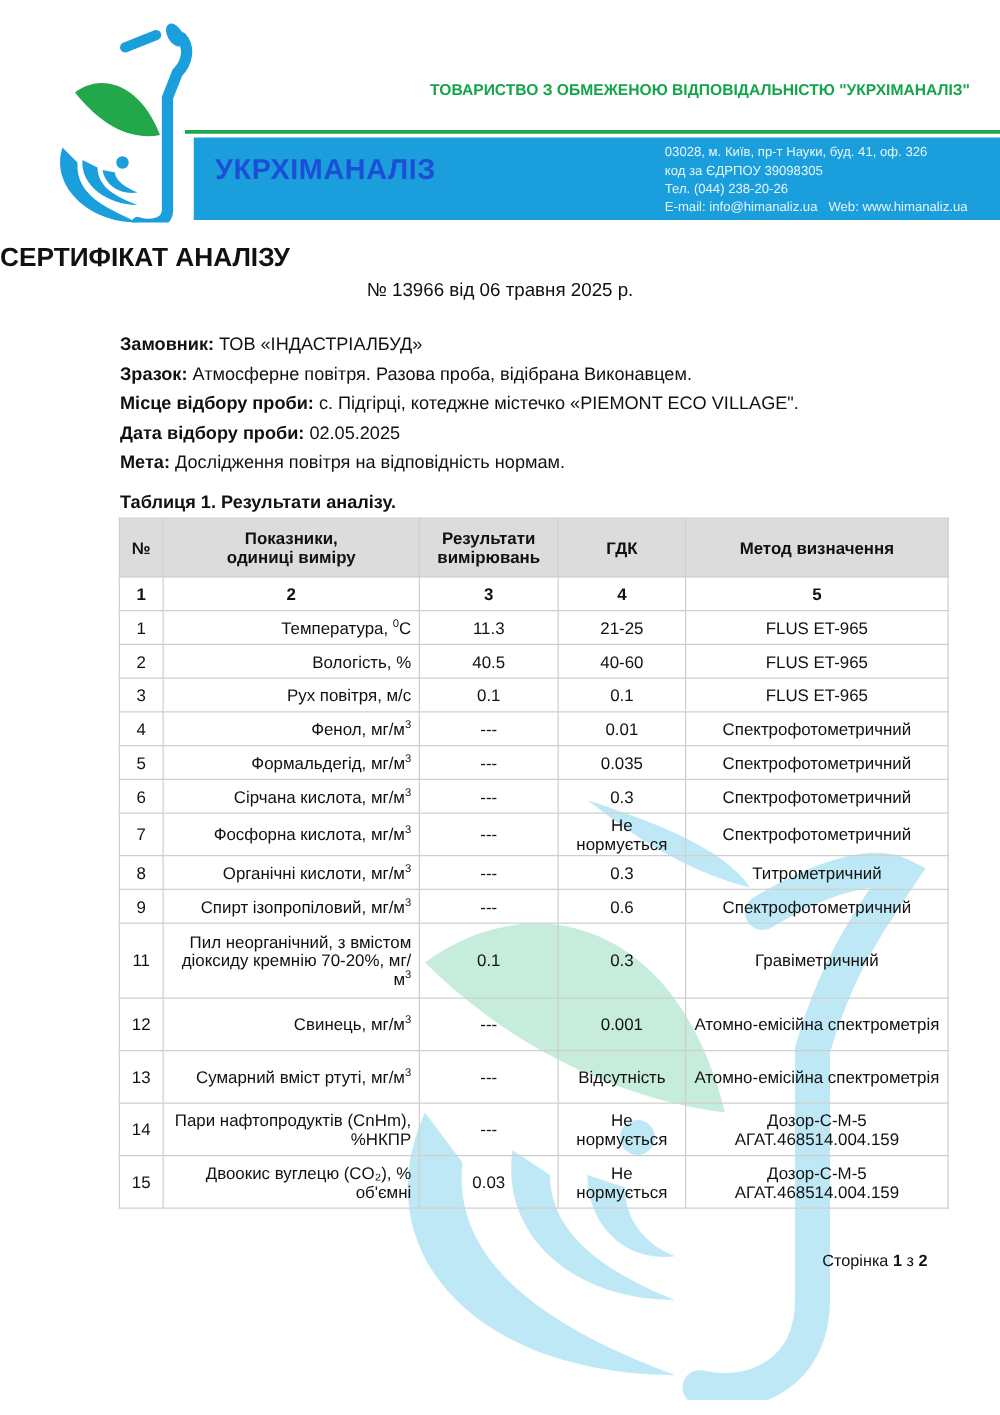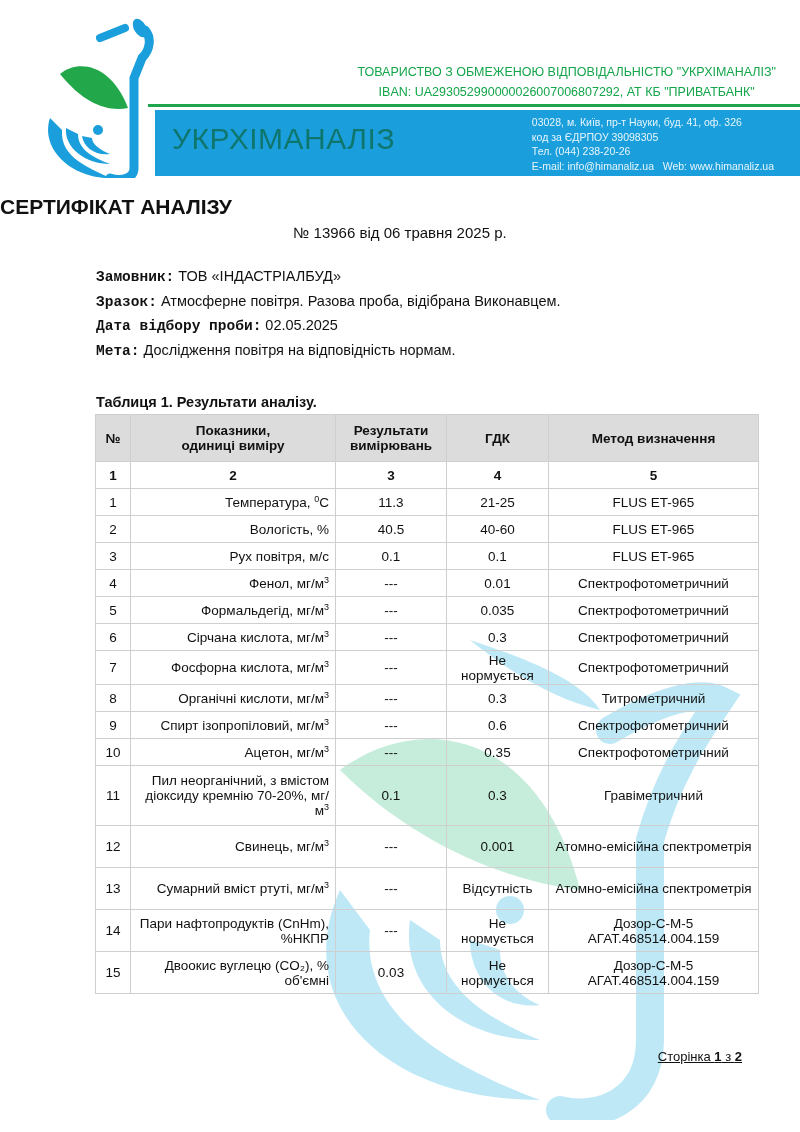--- a/index.html
+++ b/index.html
@@ -1,72 +1,72 @@
 <!DOCTYPE html>
 <html><head>
 <meta charset="utf-8">
 <style>
   html, body { margin: 0; padding: 0; }
   body { width: 800px; height: 1132px; background: #ffffff; position: relative; overflow: hidden; font-family: "Liberation Sans", sans-serif; color: #111; }
   .logo { position: absolute; left: 30px; top: 18px; width: 140px; height: 160px; }
-  .header-green { position: absolute; right: 24px; top: 62px; text-align: center; color: #14a54a; font-weight: normal; font-size: 12.5px; line-height: 20px; }
+  .header-green { position: absolute; right: 24px; top: 62px; text-align: right; color: #14a54a; font-weight: bold; font-size: 12.5px; line-height: 20px; }
   .header-rule { position: absolute; left: 148px; right: 0; top: 104px; height: 3px; background: #1fa54b; }
   .header-band { position: absolute; left: 155px; right: 0; top: 110px; height: 66px; background: #1b9fdc; }
-  .brand-name { position: absolute; left: 172px; top: 122px; color: #0f766e; font-weight: normal; font-size: 30px; letter-spacing: 0.5px; }
+  .brand-name { position: absolute; left: 172px; top: 122px; color: #1d4ed8; font-weight: bold; font-size: 23px; letter-spacing: 0.5px; }
   .contacts { position: absolute; right: 26px; top: 115px; color: #e6f5fc; font-size: 10.5px; line-height: 14.5px; }
   .title { position: absolute; left: 0; right: 0; top: 195px; text-align: left; font-weight: bold; font-size: 21px; }
   .subtitle { position: absolute; left: 0; right: 0; top: 224px; text-align: center; font-size: 15px; }
   .info { position: absolute; left: 96px; top: 265px; font-size: 14.5px; line-height: 23.5px; }
-  .info b { font-weight: bold; font-family: Liberation Mono, monospace; }
+  .info b { font-weight: bold; }
   .table-caption { position: absolute; left: 96px; top: 394px; font-weight: bold; font-size: 14.5px; }
   table.results { position: absolute; left: 95px; top: 414px; border-collapse: collapse; font-size: 13.5px; z-index: 2; }
   table.results td, table.results th { border: 1px solid #cfcfcf; padding: 0 6px; text-align: center; vertical-align: middle; line-height: 15px; }
   table.results thead tr.hdr th { background: #dcdcdc; height: 46px; font-weight: bold; }
   table.results thead tr.nums th { background: #fff; height: 26px; font-weight: bold; }
   table.results td.name { text-align: right; }
   .c1 { width: 22px; } .c2 { width: 192px; } .c3 { width: 98px; } .c4 { width: 89px; } .c5 { width: 197px; }
   sup { font-size: 9px; line-height: 0; }
-  .footer { position: absolute; right: 58px; top: 1049px; font-size: 13px; z-index: 2; text-decoration: underline; }
+  .footer { position: absolute; right: 58px; top: 1001px; font-size: 13px; z-index: 2; }
   .footer b { font-weight: bold; }
   .watermark { position: absolute; left: 300px; top: 600px; width: 470px; height: 520px; z-index: 1; opacity: 0.5; }
 </style>
 </head>
 <body>
 
 <svg class="logo" viewBox="0 0 140 160">
   <path d="M40 66 C60 50 92 58 108 100 C88 104 64 96 40 66 Z" fill="#22a84a" transform="translate(-10,-10)"></path>
   <path d="M70 20 L95 10" stroke="#1b9fdc" stroke-width="8" stroke-linecap="round"></path>
   <path d="M115 12 C122 20 120 32 112 40 L104 60 L104 150 C104 160 92 164 80 160" fill="none" stroke="#1b9fdc" stroke-width="9" stroke-linecap="round"></path>
   <ellipse cx="110" cy="10" rx="6" ry="10" fill="#1b9fdc" transform="rotate(-30 110 10)"></ellipse>
   <path d="M20 100 C10 130 40 160 80 160 C60 150 30 140 32 112 Z" fill="#1b9fdc"></path>
   <path d="M36 110 C34 130 56 146 80 146 C64 140 48 132 48 116 Z" fill="#1b9fdc"></path>
   <path d="M52 118 C54 130 66 138 80 136 C70 132 62 126 62 120 Z" fill="#1b9fdc"></path>
   <circle cx="68" cy="112" r="5" fill="#1b9fdc"></circle>
 </svg>
 
 <div class="header-green">
   <div>ТОВАРИСТВО З ОБМЕЖЕНОЮ ВІДПОВІДАЛЬНІСТЮ "УКРХІМАНАЛІЗ"</div>
-  <div>IBAN: UA293052990000026007006807292, АТ КБ "ПРИВАТБАНК"</div>
 </div>
 <div class="header-rule"></div>
 <div class="header-band"></div>
 <div class="brand-name">УКРХІМАНАЛІЗ</div>
 <div class="contacts">
   <div>03028, м. Київ, пр-т Науки, буд. 41, оф. 326</div>
   <div>код за ЄДРПОУ 39098305</div>
   <div>Тел. (044) 238-20-26</div>
   <div style="white-space:pre">E-mail: info@himanaliz.ua   Web: www.himanaliz.ua</div>
 </div>
 
 <div class="title">СЕРТИФІКАТ АНАЛІЗУ</div>
 <div class="subtitle">№ 13966 від 06 травня 2025 р.</div>
 
 <div class="info">
   <div><b>Замовник:</b><span> ТОВ «ІНДАСТРІАЛБУД»</span></div>
   <div><b>Зразок:</b><span> Атмосферне повітря. Разова проба, відібрана Виконавцем.</span></div>
+  <div><b>Місце відбору проби:</b><span> с. Підгірці, котеджне містечко «PIEMONT ECO VILLAGE".</span></div>
   <div><b>Дата відбору проби:</b><span> 02.05.2025</span></div>
   <div><b>Мета:</b><span> Дослідження повітря на відповідність нормам.</span></div>
 </div>
 
 <div class="table-caption">Таблиця 1. Результати аналізу.</div>
 
 <svg class="watermark" viewBox="0 0 470 520">
   <path d="M40 170 C120 110 240 130 280 290 C200 280 110 240 40 170 Z" fill="#8fdcb8"></path>
   <path d="M170 40 C230 60 280 80 300 110 C260 100 220 80 170 40 Z" fill="#7fd3ef"></path>
   <path d="M310 130 C360 100 400 90 420 100 C400 130 370 170 350 240 L350 440 C350 500 300 520 260 510" fill="none" stroke="#7fd3ef" stroke-width="28" stroke-linecap="round"></path>
@@ -150,27 +150,20 @@
         <td>0.3</td>
         <td>Титрометричний</td>
       </tr>
       <tr style="height: 27px;">
         <td>9</td>
         <td class="name"><span>Спирт ізопропіловий, мг/м</span><sup>3</sup></td>
         <td>---</td>
         <td>0.6</td>
         <td>Спектрофотометричний</td>
       </tr>
-      <tr style="height: 27px;">
-        <td>10</td>
-        <td class="name"><span>Ацетон, мг/м</span><sup>3</sup></td>
-        <td>---</td>
-        <td>0.35</td>
-        <td>Спектрофотометричний</td>
-      </tr>
       <tr style="height: 60px;">
         <td>11</td>
         <td class="name"><span>Пил неорганічний, з вмістом діоксиду кремнію 70-20%, мг/м</span><sup>3</sup></td>
         <td>0.1</td>
         <td>0.3</td>
         <td>Гравіметричний</td>
       </tr>
       <tr style="height: 42px;">
         <td>12</td>
         <td class="name"><span>Свинець, мг/м</span><sup>3</sup></td>

